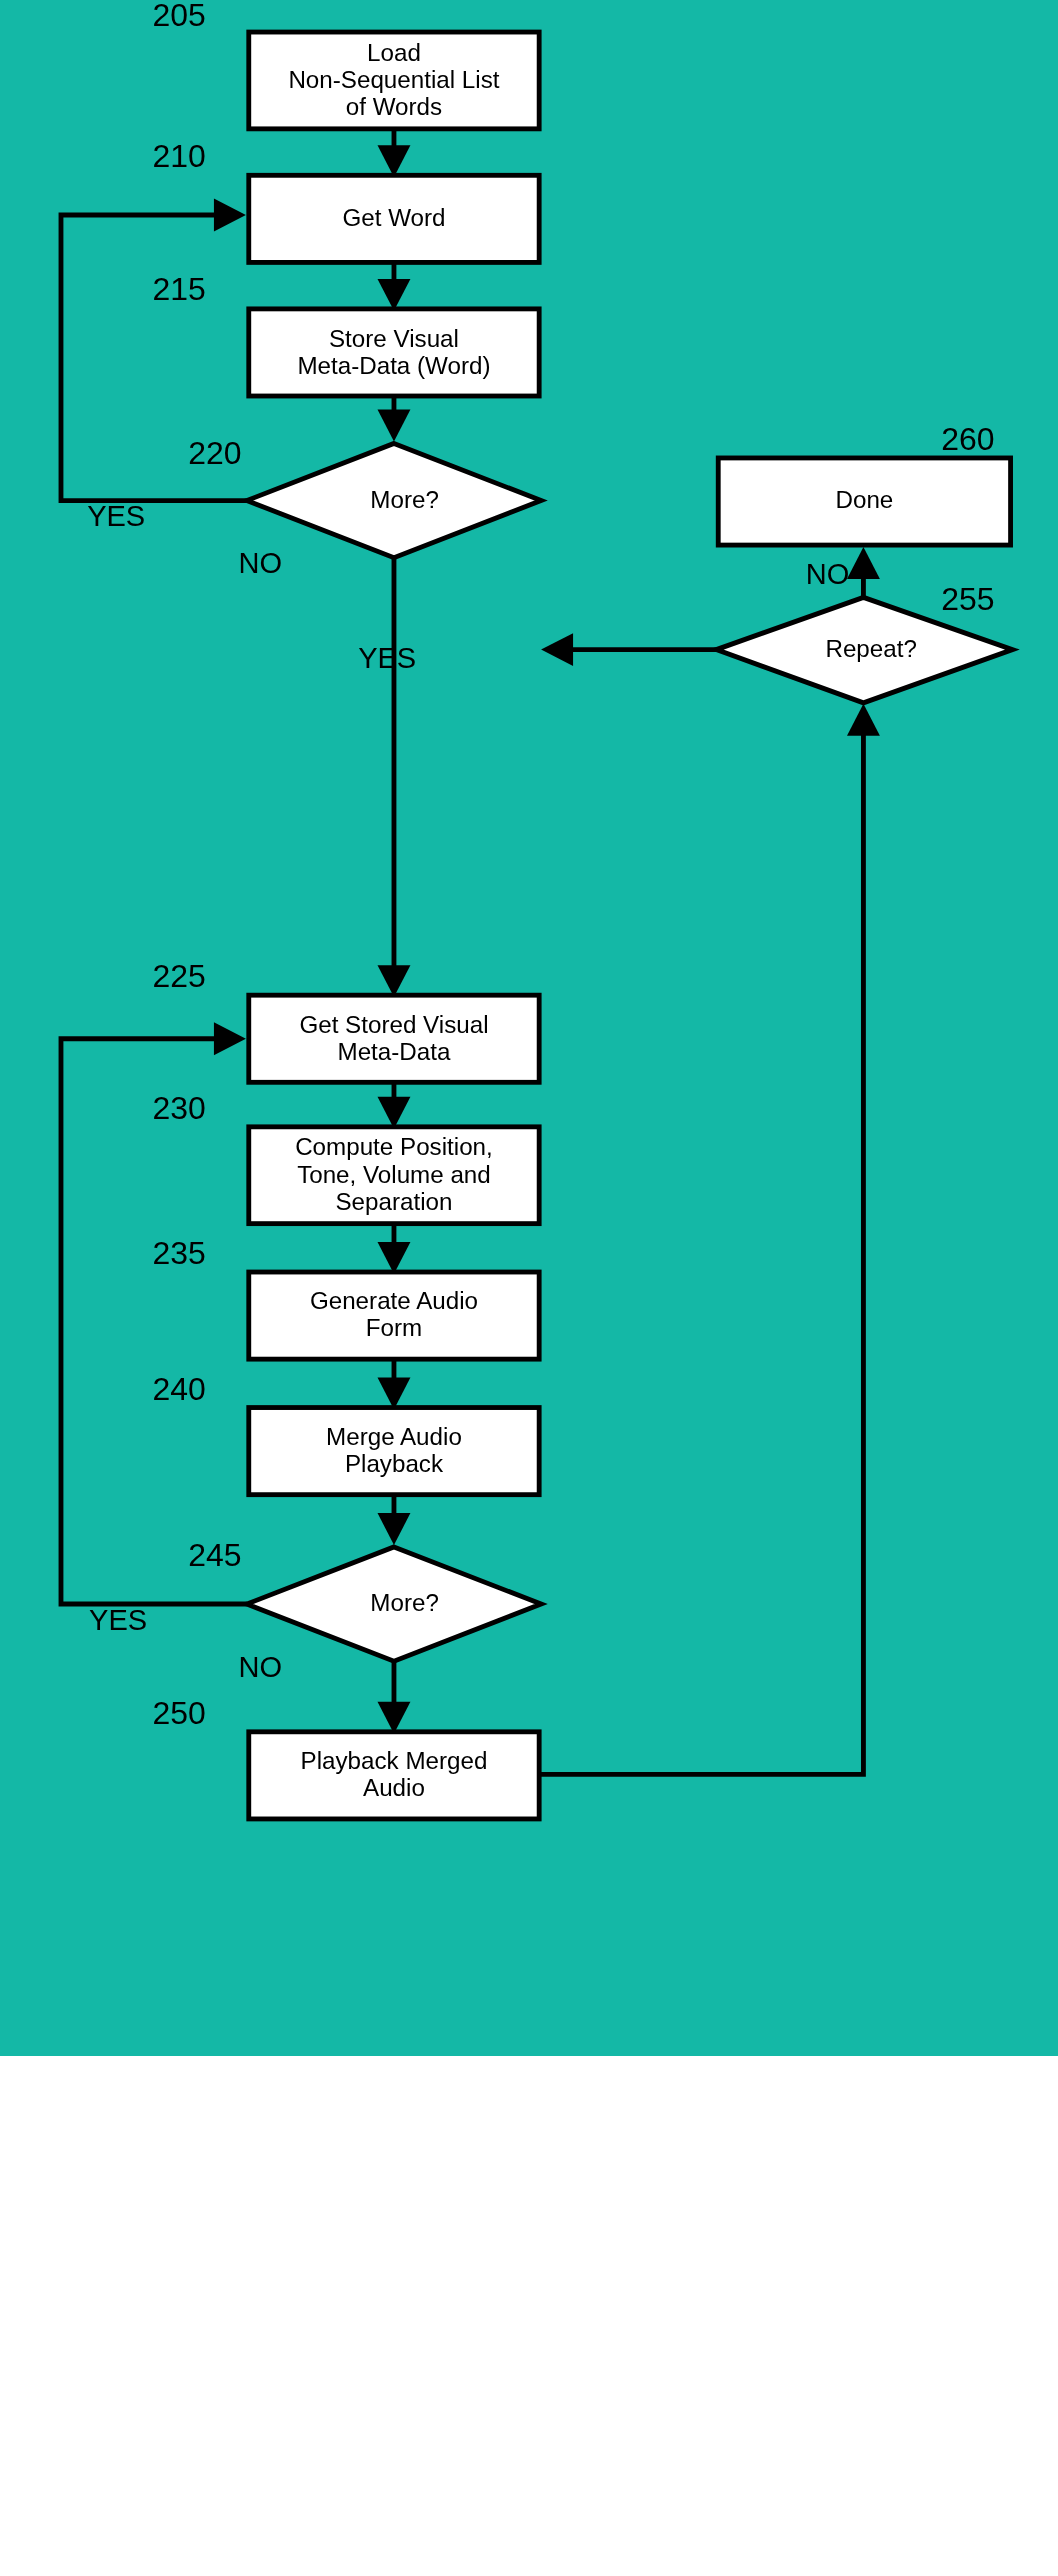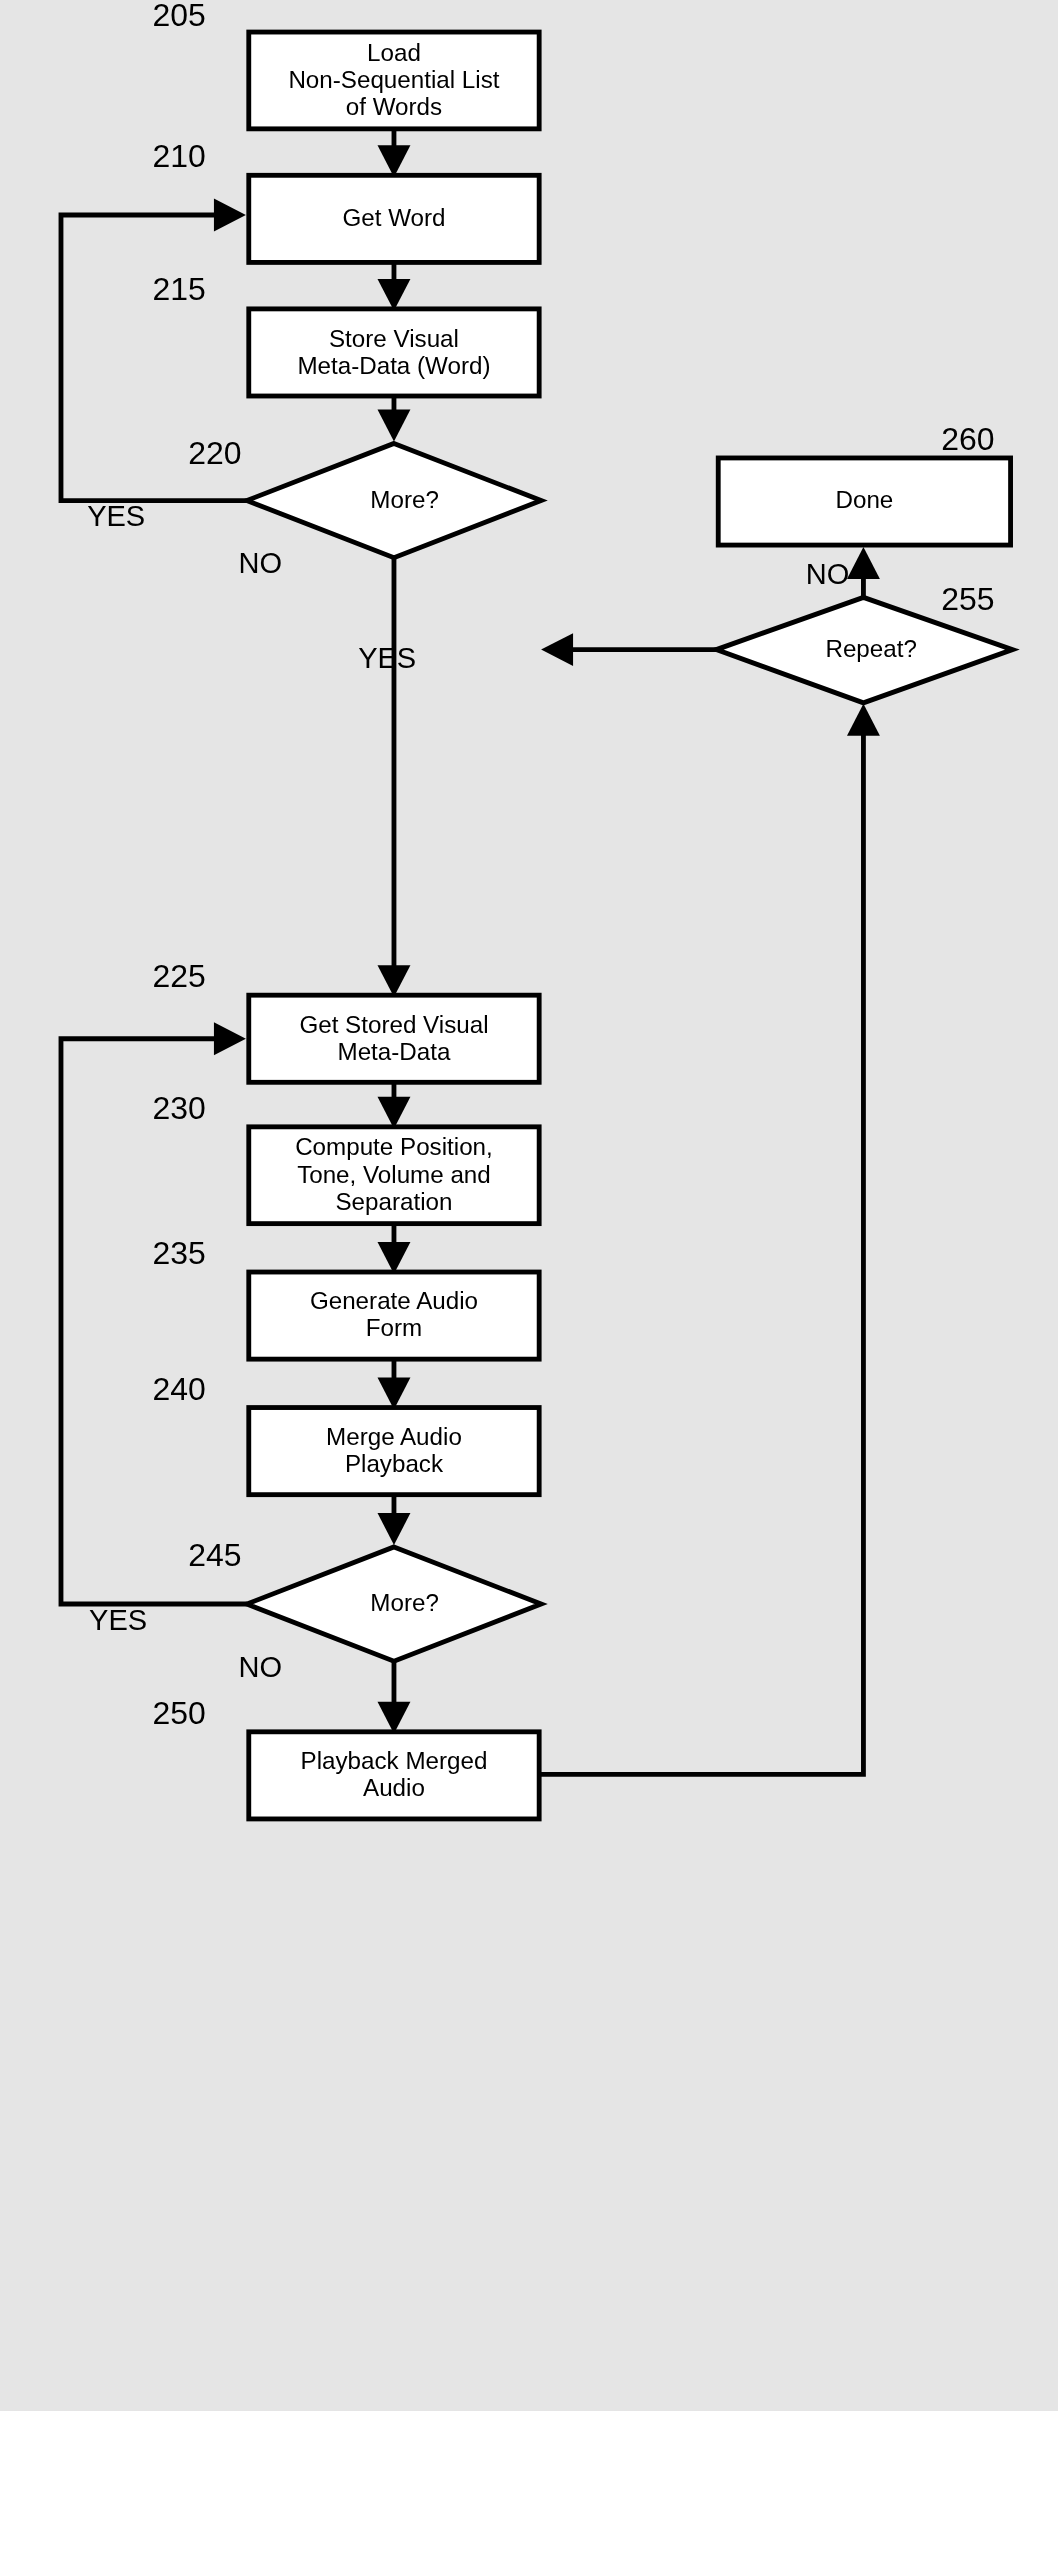--- a/index.html
+++ b/index.html
@@ -3,22 +3,22 @@
 <meta charset="utf-8">
 <style>
   html, body {
     margin: 0;
     padding: 0;
     background: #ffffff;
   }
   #page {
     position: relative;
     width: 1058px;
-    height: 2411px;
-    background: #e5e5e5;
+    height: 2056px;
+    background: #14b8a6;
     font-family: "Liberation Sans", sans-serif;
     overflow: hidden;
   }
   svg#flow {
     position: absolute;
     top: 0;
     left: 0;
     width: 1058px;
     height: 2576px;
   }

